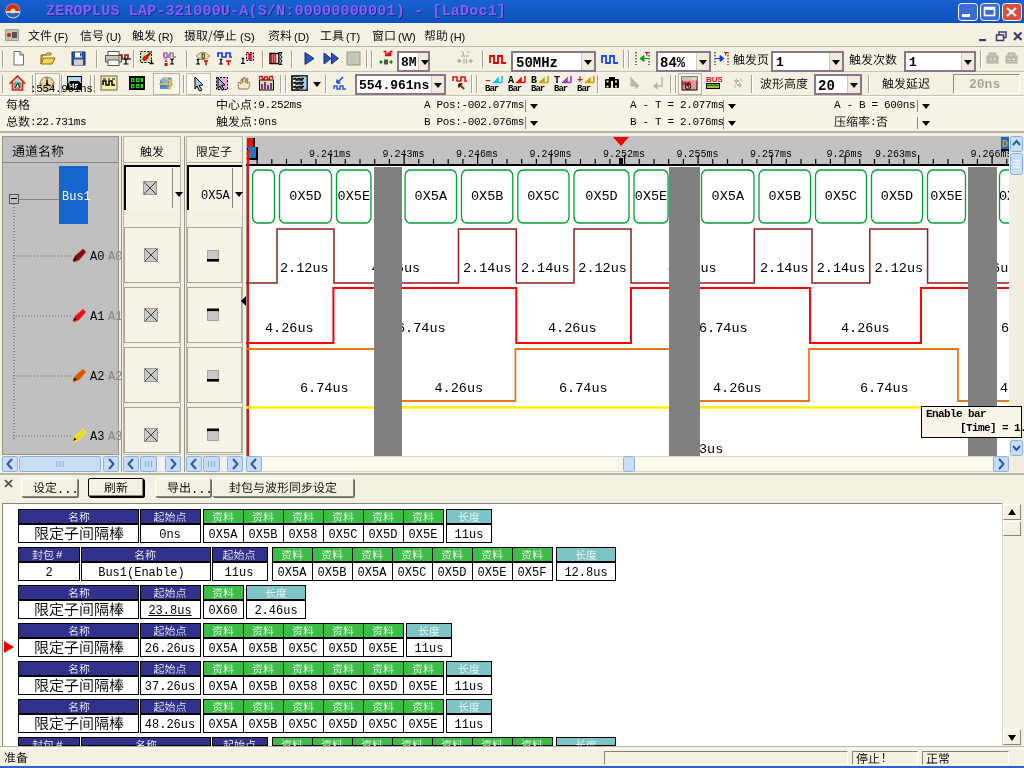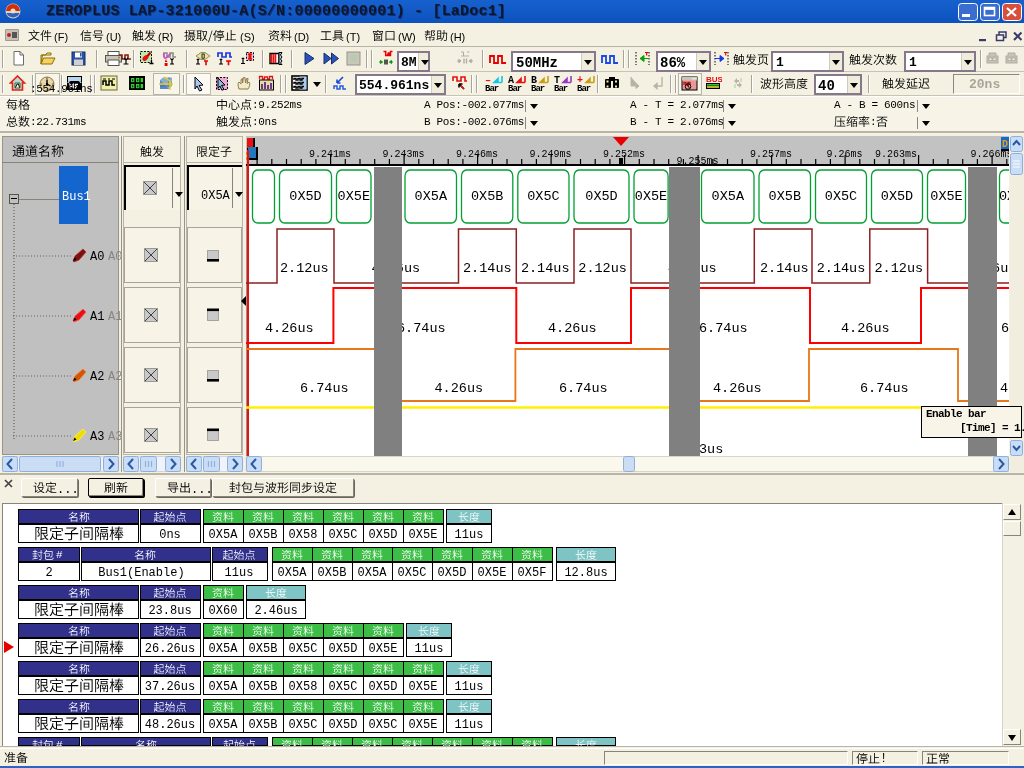--- a/index.html
+++ b/index.html
@@ -14,21 +14,21 @@
 .m14b{font:bold 14px "Liberation Mono",monospace;line-height:1;white-space:pre}
 .s11{font:11px "Liberation Sans",sans-serif;line-height:1;white-space:pre}
 </style></head><body>
 <div style="position:absolute;left:0px;top:0px;width:1024px;height:23px;background:linear-gradient(#1761CE,#0C52BE)"></div>
 <svg style="position:absolute;left:5px;top:3px;" width="16" height="16" viewBox="0 0 16 16">
     <circle cx="8" cy="8" r="7.5" fill="#D8D0C0"></circle>
     <path d="M1 8a7 7 0 0 1 14 0z" fill="#D03010"></path>
     <path d="M1.5 10a7 7 0 0 0 13 0z" fill="#3060C0"></path>
     <circle cx="8" cy="8" r="2.5" fill="#F0E0B0"></circle>
   </svg>
-<div class="m13b" style="left:46px;top:4px;color:#0f172a;font-size:15px;letter-spacing:0.2px;text-shadow:1px 1px 0 rgba(0,0,40,.4)">ZEROPLUS LAP-321000U-A(S/N:00000000001) - [LaDoc1]</div>
+<div class="m13b" style="left:46px;top:4px;color:#8b5cf6;font-size:15px;letter-spacing:0.2px;text-shadow:1px 1px 0 rgba(0,0,40,.4)">ZEROPLUS LAP-321000U-A(S/N:00000000001) - [LaDoc1]</div>
 <svg style="position:absolute;left:958px;top:3px;" width="20" height="18" viewBox="0 0 20 18">
     <rect x="0.5" y="0.5" width="19" height="17" rx="3" fill="#3B6CD0" stroke="#fff"></rect>
     <rect x="4" y="11" width="8" height="3" fill="#fff"></rect>
   </svg>
 <svg style="position:absolute;left:980px;top:3px;" width="20" height="18" viewBox="0 0 20 18">
     <rect x="0.5" y="0.5" width="19" height="17" rx="3" fill="#3B6CD0" stroke="#fff"></rect>
     <rect x="4.5" y="4.5" width="10" height="8" fill="none" stroke="#fff" stroke-width="1.6"></rect>
     <rect x="4.5" y="4.5" width="10" height="2.4" fill="#fff"></rect>
   </svg>
 <svg style="position:absolute;left:1002px;top:3px;" width="20" height="18" viewBox="0 0 20 18">
@@ -187,21 +187,21 @@
 <div style="position:absolute;left:628px;top:50px;width:1px;height:18px;background:#A8A49A"></div>
 <div style="position:absolute;left:629px;top:50px;width:1px;height:18px;background:#FFFFFF"></div>
 <svg style="position:absolute;left:633px;top:50px;" width="19" height="17" viewBox="0 0 19 17">
     <path d="M3 2v13M16 2v13" stroke="#000" stroke-width="1" stroke-dasharray="1.5 1.5"></path>
     <path d="M16 8.5H7M7 8.5l4-3v6z" fill="#0AA00A" stroke="#0AA00A"></path>
     <path d="M12 2.5h3.5M13.7 2.5v3" stroke="#E80000" stroke-width="1.2"></path>
   </svg>
 <div style="position:absolute;left:656px;top:51px;width:55px;height:21px;background:#fff;border:2px solid #84788A"></div>
 <div style="position:absolute;left:696px;top:53px;width:13px;height:17px;background:#F0ECDC;border-left:1px solid #CFCaBA"></div>
 <div style="left:699px;top:59.5px;width:0;height:0;border-left:4px solid transparent;border-right:4px solid transparent;border-top:5px solid #000"></div>
-<div class="m14b" style="left:660px;top:55.5px;">86%</div>
+<div class="m14b" style="left:660px;top:55.5px;">84%</div>
 <svg style="position:absolute;left:712px;top:50px;" width="19" height="17" viewBox="0 0 19 17">
     <path d="M3 2v13M16 2v13" stroke="#000" stroke-width="1" stroke-dasharray="1.5 1.5"></path>
     <path d="M3 8.5h9M12 8.5l-4-3v6z" fill="#1838E8" stroke="#1838E8"></path>
     <path d="M12 2.5h3.5M13.7 2.5v3" stroke="#E80000" stroke-width="1.2"></path>
   </svg>
 <div style="position:absolute;left:771px;top:51px;width:73px;height:21px;background:#fff;border:2px solid #84788A"></div>
 <div style="position:absolute;left:829px;top:53px;width:13px;height:17px;background:#F0ECDC;border-left:1px solid #CFCaBA"></div>
 <div style="left:832px;top:59.5px;width:0;height:0;border-left:4px solid transparent;border-right:4px solid transparent;border-top:5px solid #000"></div>
 <div class="m13b" style="left:776px;top:55.5px;">1</div>
 <div style="position:absolute;left:904px;top:51px;width:72px;height:21px;background:#fff;border:2px solid #84788A"></div>
@@ -407,21 +407,21 @@
   </svg>
 <svg style="position:absolute;left:730px;top:75px;" width="16" height="17" viewBox="0 0 16 17">
     <path d="M4 6 7 3v2h2v2H7v2zM12 10 9 13v-2H7V9h2V7z" fill="#B8B4A8"></path>
     <path d="M11 3v4M5 9v4" stroke="#A8D8A8" stroke-width="1.2"></path>
   </svg>
 <div style="position:absolute;left:751px;top:75px;width:1px;height:18px;background:#A8A49A"></div>
 <div style="position:absolute;left:752px;top:75px;width:1px;height:18px;background:#FFFFFF"></div>
 <div style="position:absolute;left:814px;top:74px;width:48px;height:21px;background:#fff;border:2px solid #84788A"></div>
 <div style="position:absolute;left:847px;top:76px;width:13px;height:17px;background:#F0ECDC;border-left:1px solid #CFCaBA"></div>
 <div style="left:850px;top:82.5px;width:0;height:0;border-left:4px solid transparent;border-right:4px solid transparent;border-top:5px solid #000"></div>
-<div class="m14b" style="left:818px;top:78.5px;">40</div>
+<div class="m14b" style="left:818px;top:78.5px;">20</div>
 <div style="position:absolute;left:868px;top:75px;width:1px;height:18px;background:#A8A49A"></div>
 <div style="position:absolute;left:869px;top:75px;width:1px;height:18px;background:#FFFFFF"></div>
 <div style="position:absolute;left:953px;top:74px;width:67px;height:20px;background:#F5F1E2;border-top:1px solid #8C887C;border-left:1px solid #8C887C;border-bottom:1px solid #fff;border-right:1px solid #fff"></div>
 <div class="m13b" style="left:969px;top:78px;color:#A8A498">20ns</div>
 <div style="position:absolute;left:0px;top:96px;width:1024px;height:37px;background:#F7F4E7;border-top:1px solid #fff;border-bottom:2px solid #B8B4A8"></div>
 <div class="m11r" style="left:30px;top:84px;">:554.961ns</div>
 <div class="m11r" style="left:30px;top:117px;">:22.731ms</div>
 <div class="m11r" style="left:252px;top:100px;">:9.252ms</div>
 <div class="m11r" style="left:252px;top:117px;">:0ns</div>
 <div class="m11r" style="left:424px;top:100px;">A Pos:-002.077ms</div>
@@ -604,21 +604,21 @@
       <rect x="730.8" y="23" width="1.2" height="5"></rect>
       <rect x="745.5" y="19" width="1.2" height="9"></rect>
       <rect x="760.2" y="23" width="1.2" height="5"></rect>
     </g>
   </svg>
 <div class="m10" style="left:309px;top:150px;">9.241ms</div>
 <div class="m10" style="left:382.5px;top:150px;">9.243ms</div>
 <div class="m10" style="left:456px;top:150px;">9.246ms</div>
 <div class="m10" style="left:529.5px;top:150px;">9.249ms</div>
 <div class="m10" style="left:603px;top:150px;">9.252ms</div>
-<div class="m10" style="left:676.5px;top:157px;">9.255ms</div>
+<div class="m10" style="left:676.5px;top:150px;">9.255ms</div>
 <div class="m10" style="left:750px;top:150px;">9.257ms</div>
 <div class="m10" style="left:826.5px;top:150px;">9.26ms</div>
 <div class="m10" style="left:875px;top:150px;">9.263ms</div>
 <div class="m10" style="left:970.5px;top:150px;">9.266ms</div>
 <div style="left:613px;top:137px;width:0;height:0;border-left:8px solid transparent;border-right:8px solid transparent;border-top:9px solid #E80000"></div>
 <div style="position:absolute;left:619px;top:158px;width:4px;height:8px;background:#000"></div>
 <div style="position:absolute;left:247px;top:138px;width:8px;height:12px;background:#E81010;border-right:2px solid #000;border-bottom:2px solid #000"></div>
 <div style="position:absolute;left:246px;top:152px;width:3px;height:3px;background:#E88010"></div>
 <div style="position:absolute;left:246px;top:157px;width:4px;height:3px;background:#E88010"></div>
 <div style="position:absolute;left:248px;top:147px;width:10px;height:13px;background:#2079BE;border-right:2px solid #000;border-bottom:2px solid #000"></div>
@@ -827,21 +827,21 @@
 <div style="position:absolute;left:512px;top:547px;width:41px;height:15px;background:#3CBE46;border:1px solid #000"></div>
 <div style="position:absolute;left:512px;top:562px;width:41px;height:19px;background:#fff;border:1px solid #000"></div>
 <div class="m12" style="left:517.6px;top:567px;">0X5F</div>
 <div style="position:absolute;left:556px;top:547px;width:60px;height:15px;background:#7FC4C4;border:1px solid #000"></div>
 <div style="position:absolute;left:556px;top:562px;width:60px;height:19px;background:#fff;border:1px solid #000"></div>
 <div class="m12" style="left:564.4px;top:567px;">12.8us</div>
 <div style="position:absolute;left:18px;top:585px;width:121px;height:15px;background:#31318C;border:1px solid #000"></div>
 <div style="position:absolute;left:140px;top:585px;width:61px;height:15px;background:#31318C;border:1px solid #000"></div>
 <div style="position:absolute;left:18px;top:600px;width:121px;height:19px;background:#fff;border:1px solid #000"></div>
 <div style="position:absolute;left:140px;top:600px;width:61px;height:19px;background:#fff;border:1px solid #000"></div>
-<div class="m12" style="left:148.4px;top:605px;">23.8us</div>
+<div class="m12" style="left:148.4px;top:605px;text-decoration:underline;">23.8us</div>
 <div style="position:absolute;left:203px;top:585px;width:41px;height:15px;background:#3CBE46;border:1px solid #000"></div>
 <div style="position:absolute;left:203px;top:600px;width:41px;height:19px;background:#fff;border:1px solid #000"></div>
 <div class="m12" style="left:208.6px;top:605px;">0X60</div>
 <div style="position:absolute;left:246px;top:585px;width:60px;height:15px;background:#7FC4C4;border:1px solid #000"></div>
 <div style="position:absolute;left:246px;top:600px;width:60px;height:19px;background:#fff;border:1px solid #000"></div>
 <div class="m12" style="left:254.4px;top:605px;text-align:right;">2.46us</div>
 <div style="position:absolute;left:18px;top:623px;width:121px;height:15px;background:#31318C;border:1px solid #000"></div>
 <div style="position:absolute;left:140px;top:623px;width:61px;height:15px;background:#31318C;border:1px solid #000"></div>
 <div style="position:absolute;left:18px;top:638px;width:121px;height:19px;background:#fff;border:1px solid #000"></div>
 <div style="position:absolute;left:140px;top:638px;width:61px;height:19px;background:#fff;border:1px solid #000"></div>

